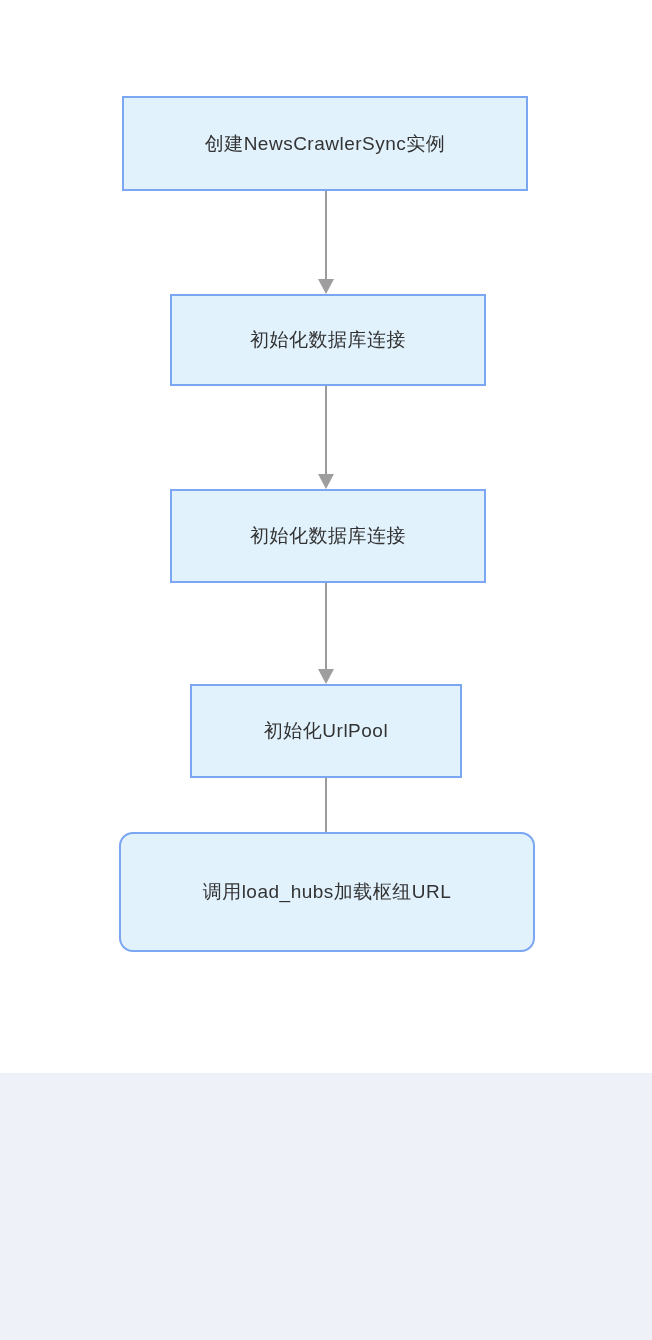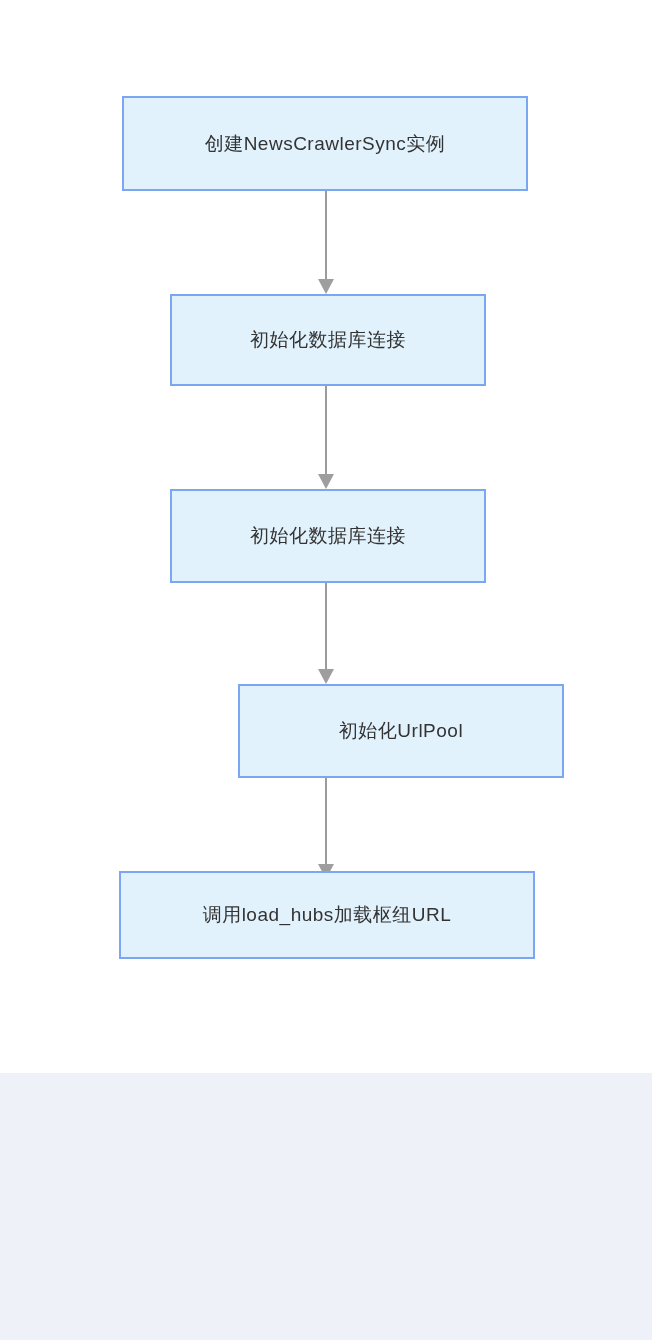--- a/index.html
+++ b/index.html
@@ -37,22 +37,22 @@
     align-items: center;
     justify-content: center;
     text-align: center;
     font-size: 19px;
     color: var(--node-text);
     letter-spacing: 0.5px;
   }
   .flow-node.n1 { left: 122px; top: 96px;  width: 406px; height: 95px; }
   .flow-node.n2 { left: 170px; top: 294px; width: 316px; height: 92px; }
   .flow-node.n3 { left: 170px; top: 489px; width: 316px; height: 94px; }
-  .flow-node.n4 { left: 190px; top: 684px; width: 326px; height: 94px; margin-left: 48px; }
-  .flow-node.n5 { left: 119px; top: 871px; width: 416px; height: 88px; }
+  .flow-node.n4 { left: 190px; top: 684px; width: 272px; height: 94px; }
+  .flow-node.n5 { left: 119px; top: 832px; width: 416px; height: 120px; border-radius: 14px; }
 
   .connector {
     position: absolute;
     left: 325px;
     width: 2px;
     background: var(--arrow);
   }
   .connector.c1 { top: 191px; height: 88px; }
   .connector.c2 { top: 386px; height: 88px; }
   .connector.c3 { top: 583px; height: 86px; }

